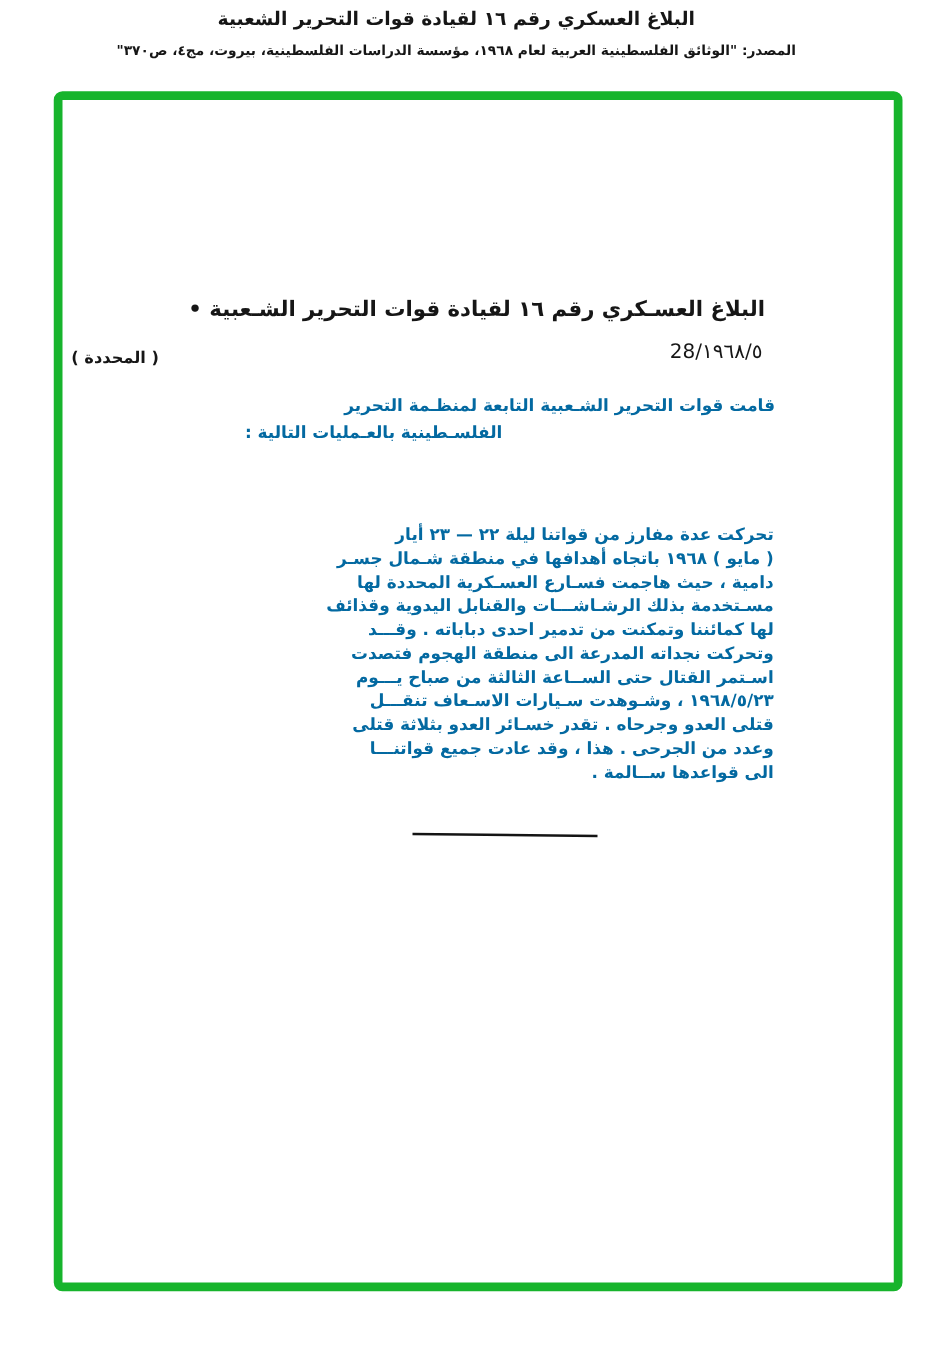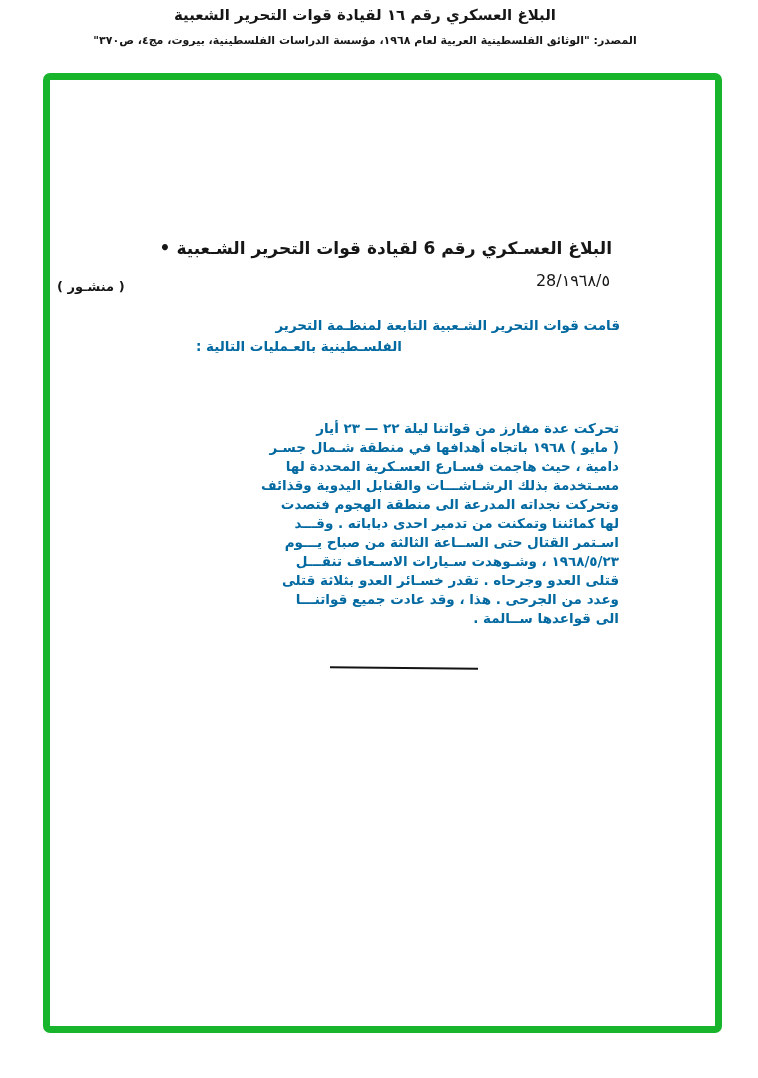--- a/index.html
+++ b/index.html
@@ -128,38 +128,38 @@
 
 <div id="page">
 
   <div class="scan-header">
     <div class="scan-header-title">البلاغ العسكري رقم ١٦ لقيادة قوات التحرير الشعبية</div>
     <div class="scan-header-source">المصدر: "الوثائق الفلسطينية العربية لعام ١٩٦٨، مؤسسة الدراسات الفلسطينية، بيروت، مج٤، ص٣٧٠"</div>
   </div>
 
   <div class="scan-frame"></div>
 
-  <div class="doc-title">البلاغ العسـكري رقم 6 لقيادة قوات التحرير الشـعبية •</div>
+  <div class="doc-title">البلاغ العسـكري رقم ١٦ لقيادة قوات التحرير الشـعبية •</div>
 
   <div class="doc-date">١٩٦٨/٥/28</div>
 
-  <div class="pub-note">( منشـور )</div>
+  <div class="pub-note">( المحددة )</div>
 
   <div class="doc-intro">
     <div class="doc-line intro-line1">قامت قوات التحرير الشـعبية التابعة لمنظـمة التحرير</div>
     <div class="doc-line intro-line2 align-left">الفلسـطينية بالعـمليات التالية :</div>
   </div>
 
   <div class="doc-body">
     <div class="doc-line">تحركت عدة مفارز من قواتنا ليلة ٢٢ — ٢٣ أيار</div>
     <div class="doc-line">( مايو ) ١٩٦٨ باتجاه أهدافها في منطقة شـمال جسـر</div>
     <div class="doc-line">دامية ، حيث هاجمت فسـارع العسـكرية المحددة لها</div>
     <div class="doc-line">مسـتخدمة بذلك الرشـاشـــات والقنابل اليدوية وقذائف</div>
+    <div class="doc-line">لها كمائننا وتمكنت من تدمير احدى دباباته . وقـــد</div>
     <div class="doc-line">وتحركت نجداته المدرعة الى منطقة الهجوم فتصدت</div>
-    <div class="doc-line">لها كمائننا وتمكنت من تدمير احدى دباباته . وقـــد</div>
     <div class="doc-line">اسـتمر القتال حتى الســاعة الثالثة من صباح يـــوم</div>
     <div class="doc-line">١٩٦٨/٥/٢٣ ، وشـوهدت سـيارات الاسـعاف تنقـــل</div>
     <div class="doc-line">قتلى العدو وجرحاه . تقدر خسـائر العدو بثلاثة قتلى</div>
     <div class="doc-line">وعدد من الجرحى . هذا ، وقد عادت جميع قواتنـــا</div>
     <div class="doc-line">الى قواعدها ســالمة .</div>
   </div>
 
   <div class="divider"></div>
 
 </div>

